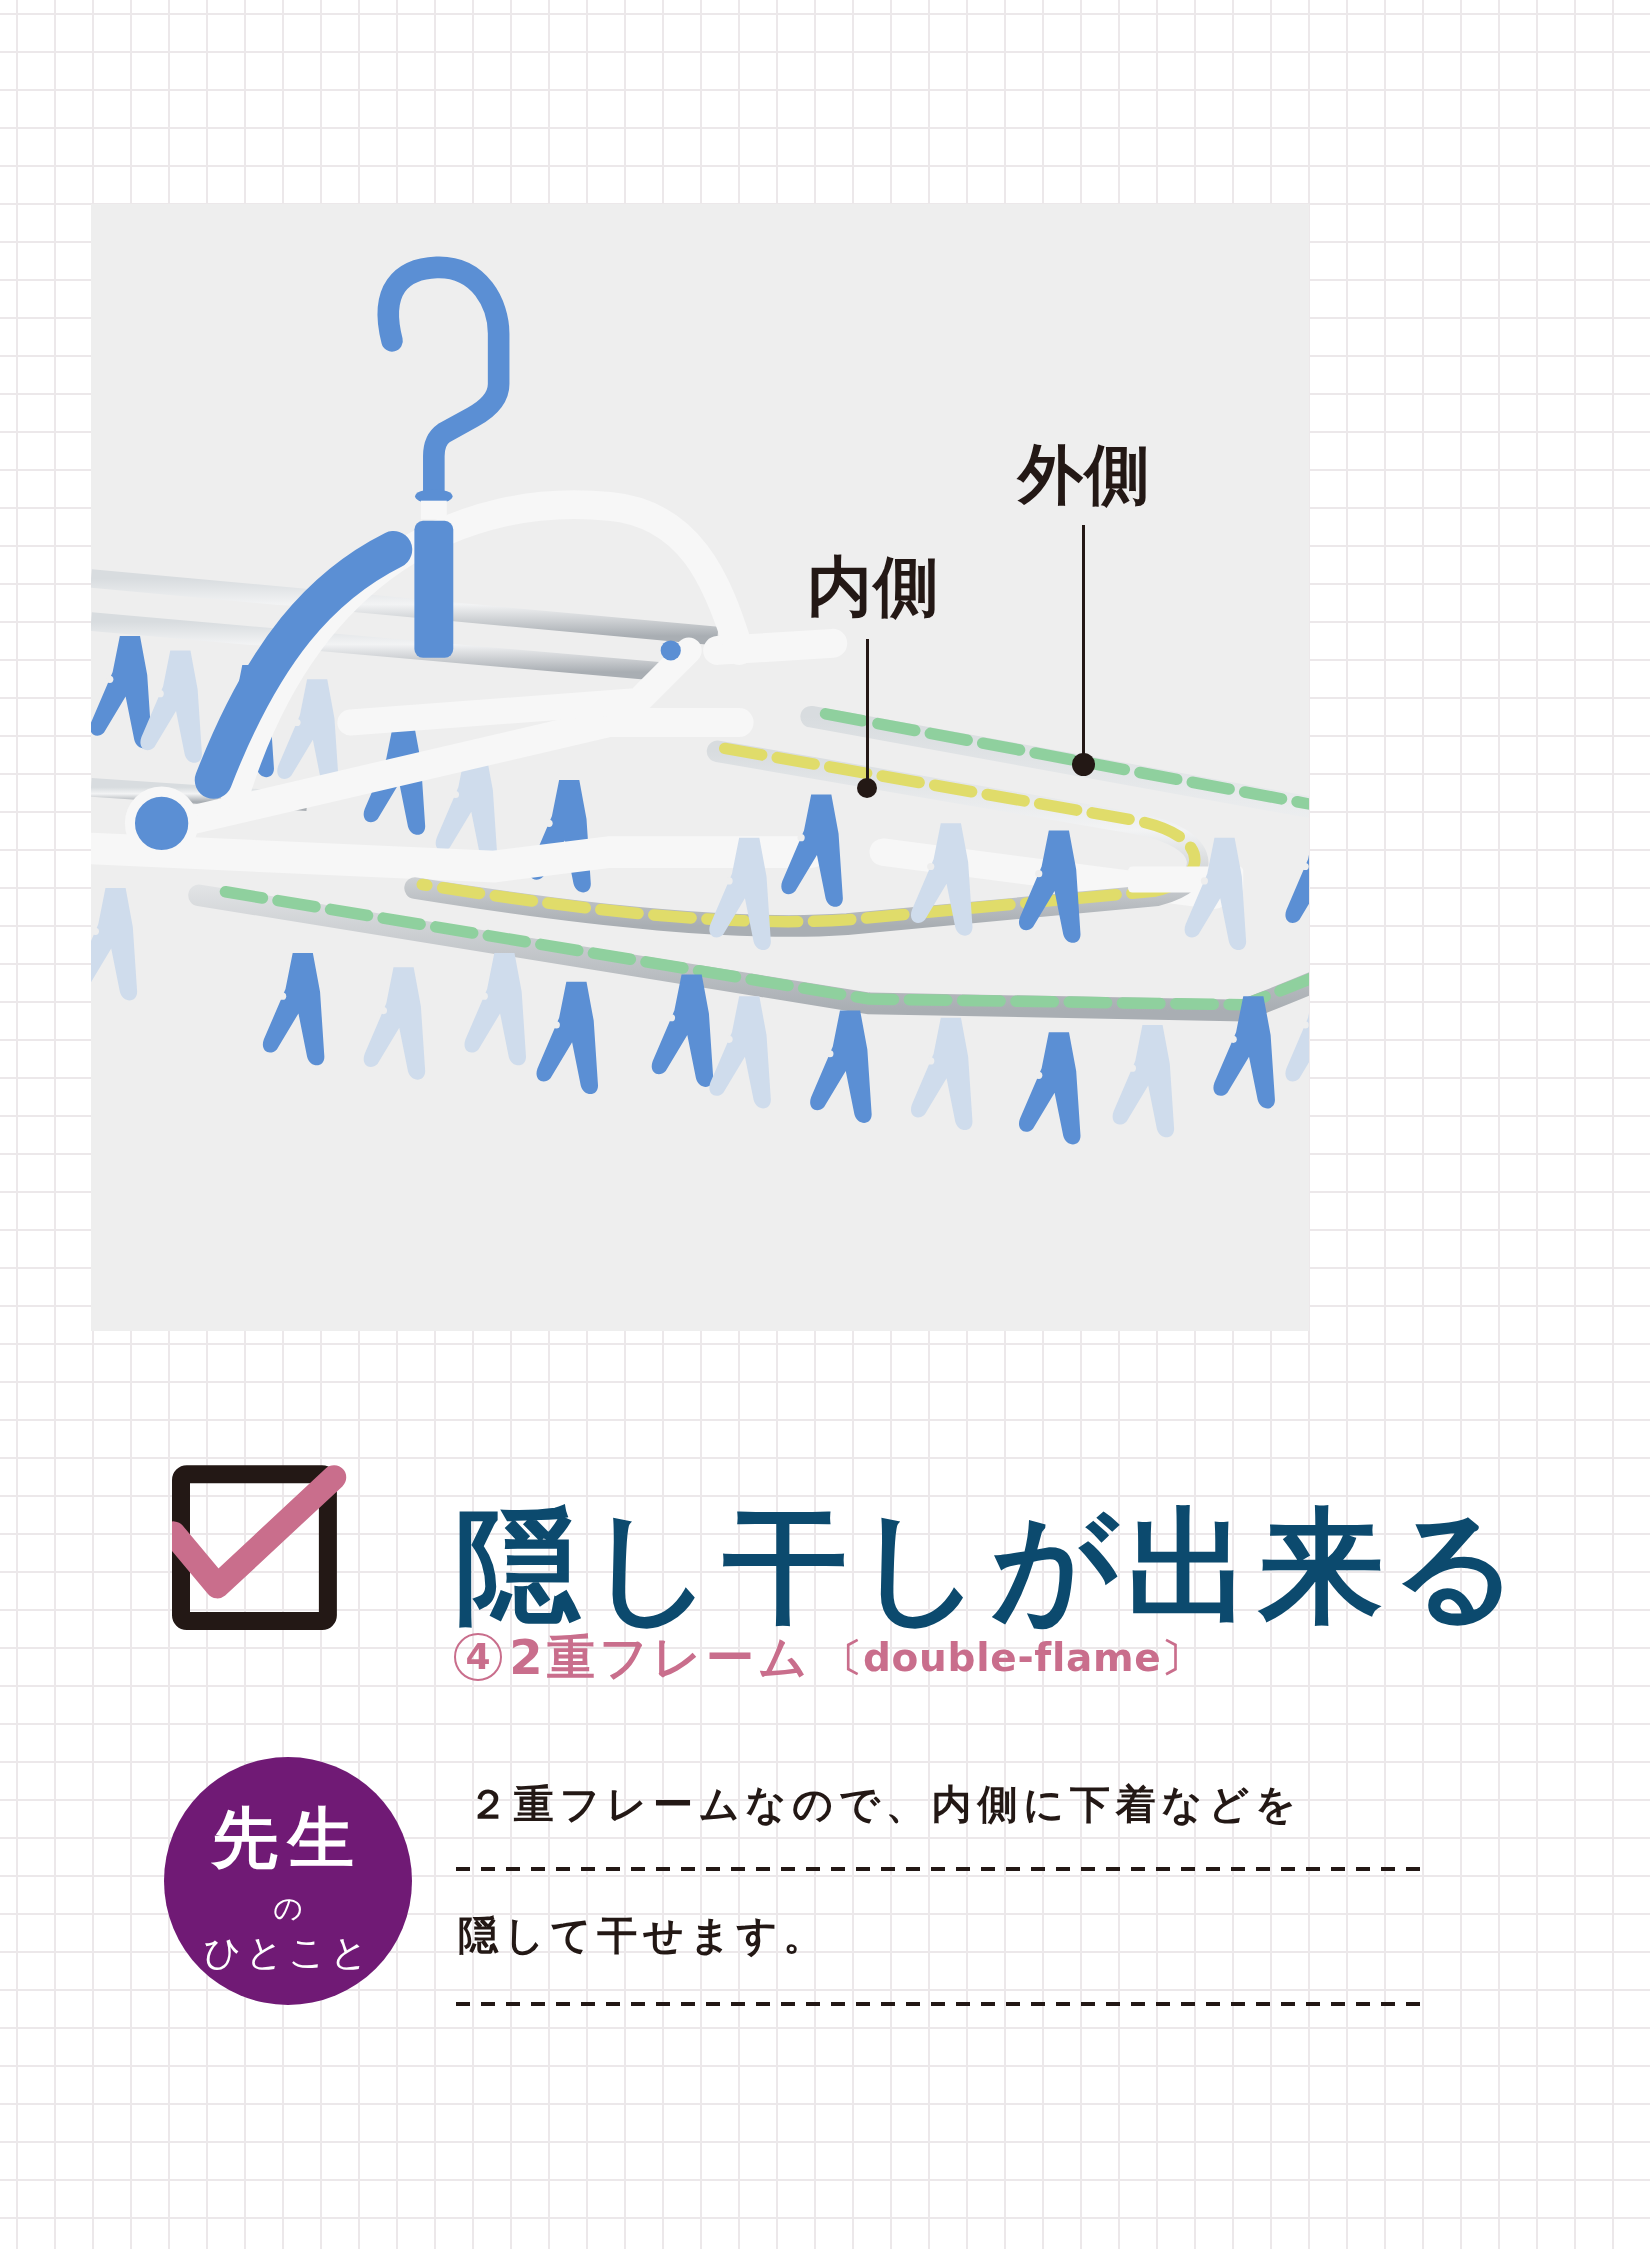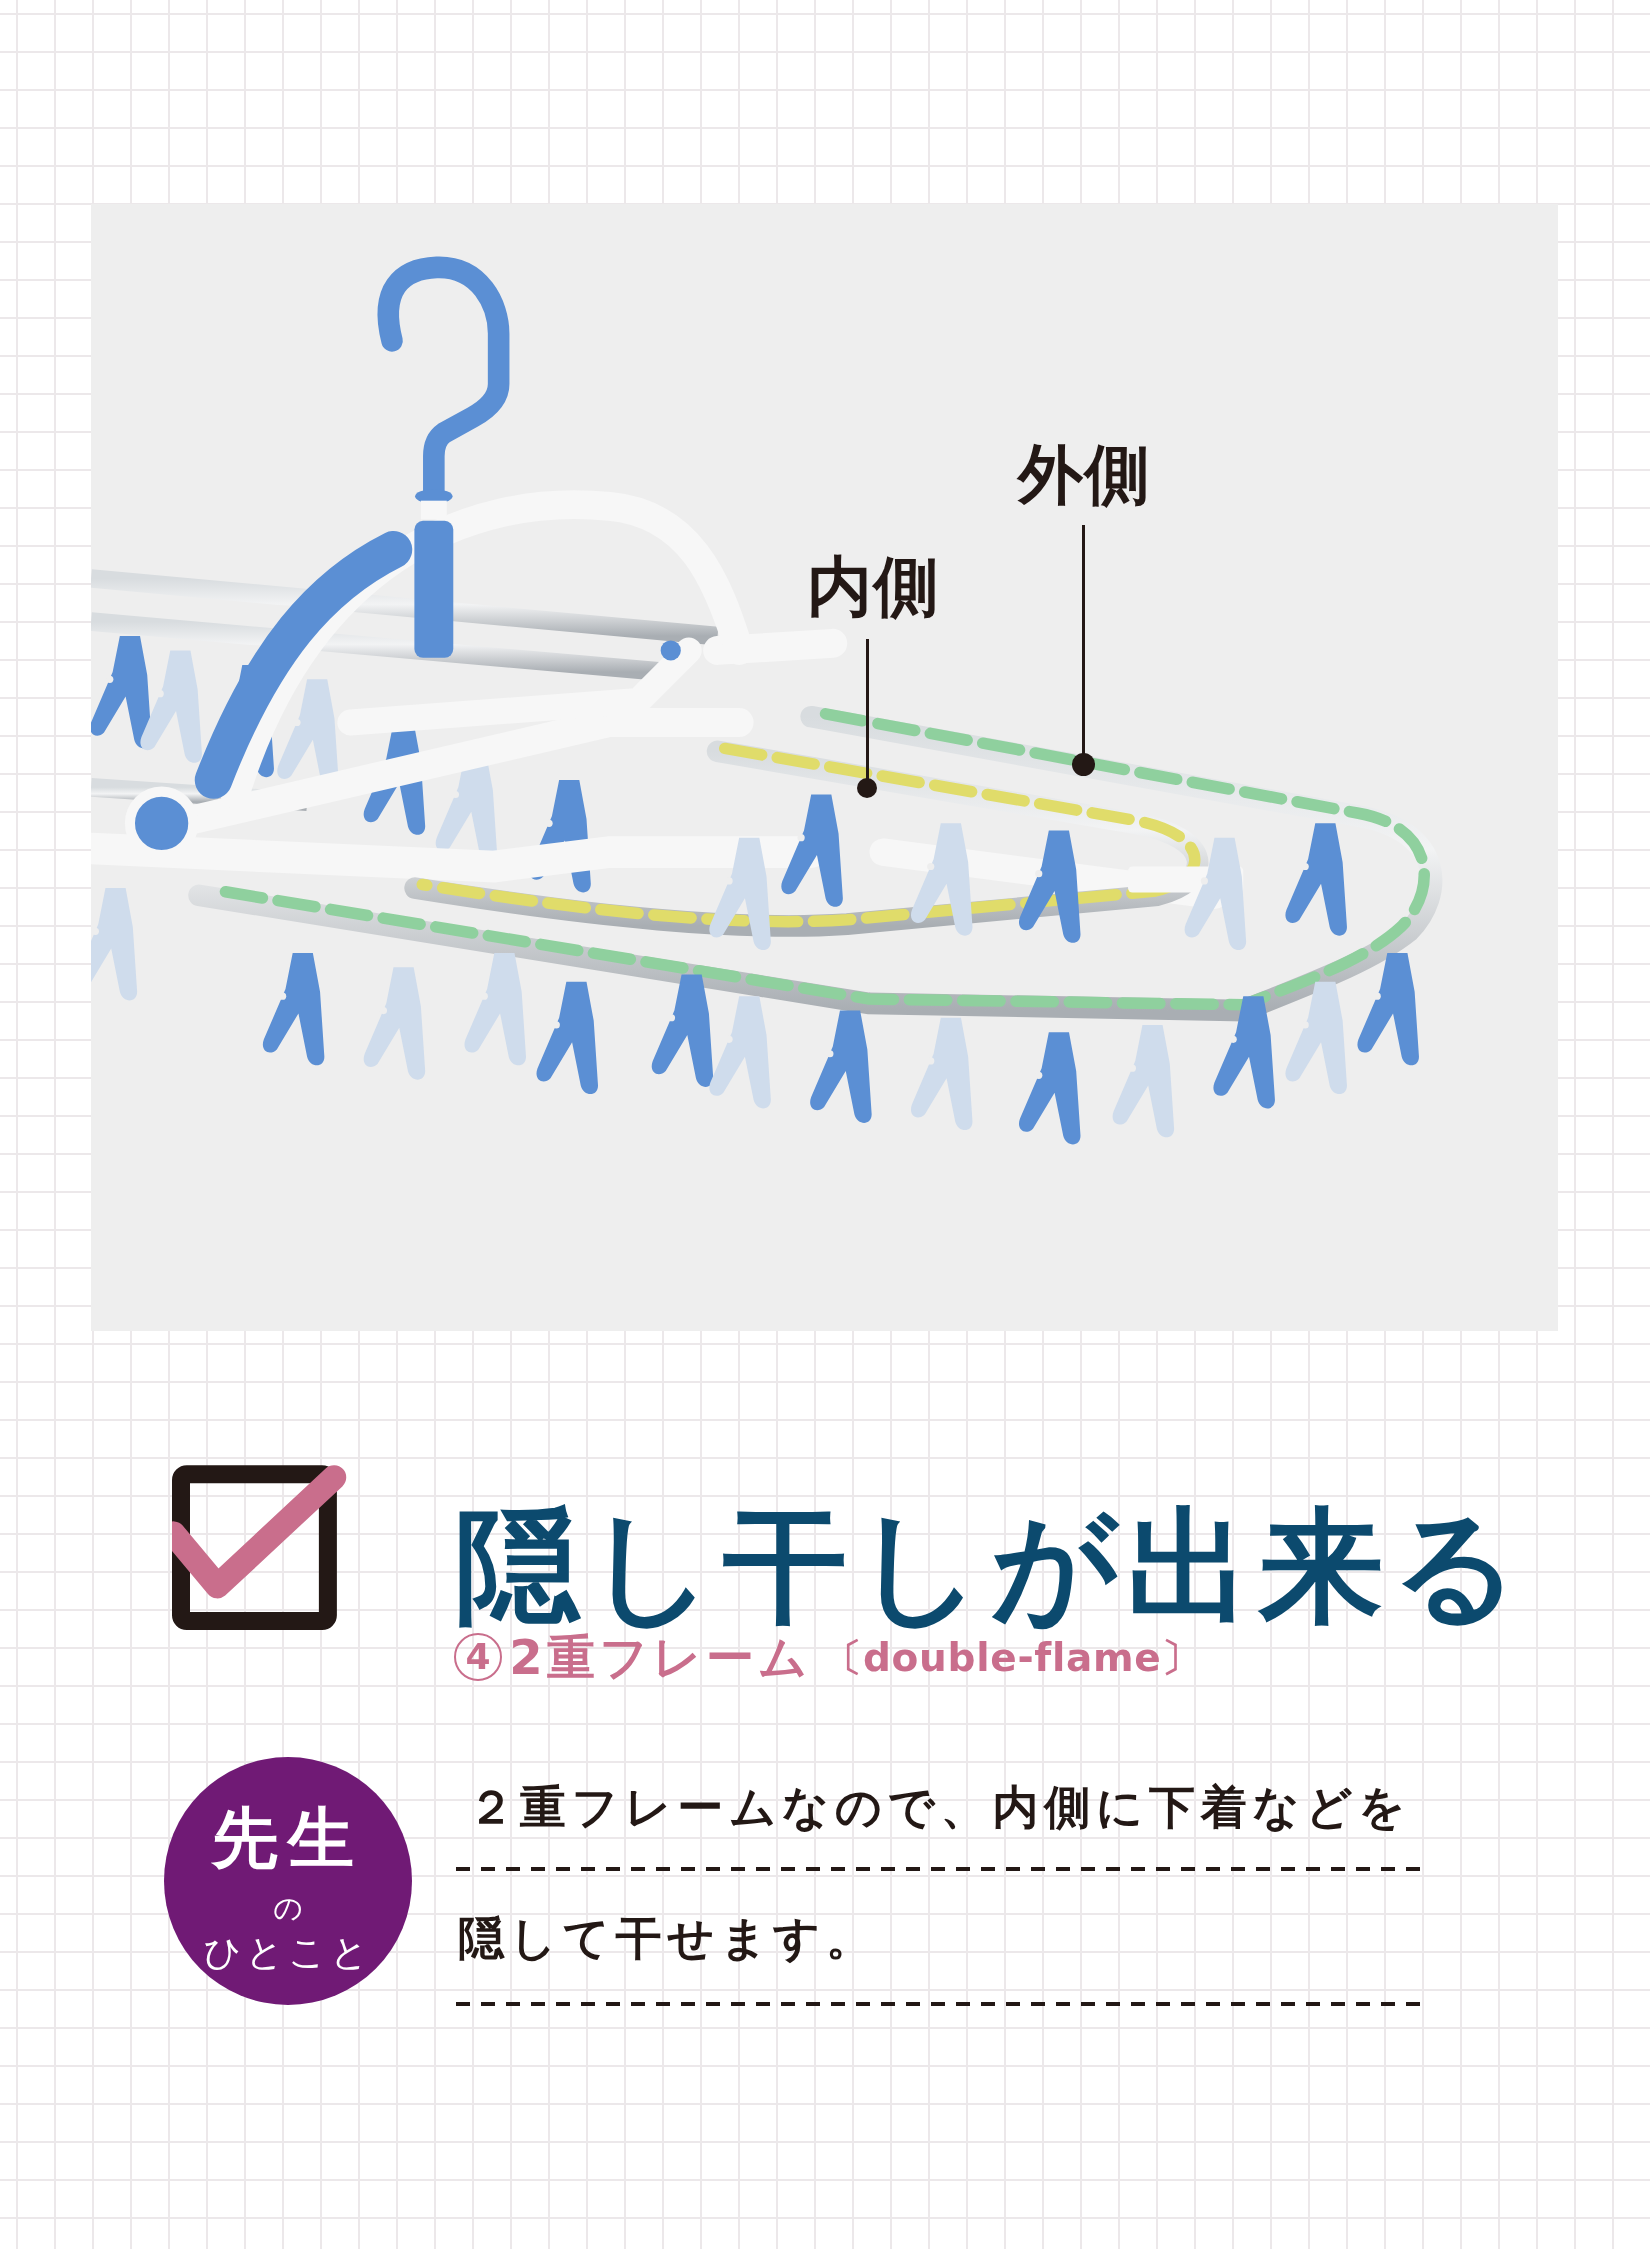--- a/index.html
+++ b/index.html
@@ -7,21 +7,21 @@
     width: 1651px; height: 2250px; position: relative; overflow: hidden;
     background-color: #ffffff;
     background-image:
       linear-gradient(to right, #ece8ea 0, #ece8ea 2.2px, transparent 2.2px),
       linear-gradient(to bottom, #ece8ea 0, #ece8ea 2.2px, transparent 2.2px);
     background-size: 38px 38px;
     background-position: 16px 13px;
     font-family: "DejaVu Sans", "Liberation Sans", sans-serif;
   }
   .photo-panel {
-    position: absolute; left: 91px; top: 204px; width: 1467px; height: 1127px;
+    position: absolute; left: 91px; top: 204px; width: 1218px; height: 1127px;
     background: #eeeeee; overflow: hidden;
   }
   .photo-panel svg { position: absolute; left: 0; top: 0; }
   .callout-label {
     position: absolute; font-size: 65px; font-weight: bold; color: #231815;
     line-height: 1; letter-spacing: 1.4px; white-space: nowrap;
   }
   .callout-line { position: absolute; width: 2.9px; background: #231815; }
   .callout-dot { position: absolute; border-radius: 50%; background: #231815; }
 
@@ -44,21 +44,21 @@
 
   .badge {
     position: absolute; left: 164px; top: 1757px; width: 248px; height: 248px;
     border-radius: 50%; background: #701a75; color: #ffffff; text-align: center;
   }
   .badge .b1 { position: absolute; left: 0; right: 0; top: 49px; font-size: 66px; font-weight: bold; letter-spacing: 10px; line-height: 1; }
   .badge .b2 { position: absolute; left: 0; right: 0; top: 137px; font-size: 29px; line-height: 1; }
   .badge .b3 { position: absolute; left: 0; right: 0; top: 177px; font-size: 37px; letter-spacing: 4.3px; line-height: 1; }
 
   .body-line {
-    position: absolute; left: 468px; font-size: 46px; font-weight: bold; color: #231815;
+    position: absolute; left: 468px; font-size: 40px; font-weight: bold; color: #231815;
     letter-spacing: 5.8px; white-space: nowrap; line-height: 1;
   }
   .dash-rule {
     position: absolute; left: 456px; width: 965px; height: 4.3px;
     background-image: linear-gradient(to right, #231815 0, #231815 14.4px, transparent 14.4px);
     background-size: 25px 4.3px; background-repeat: repeat-x;
   }
 </style>
 </head>
 <body>

